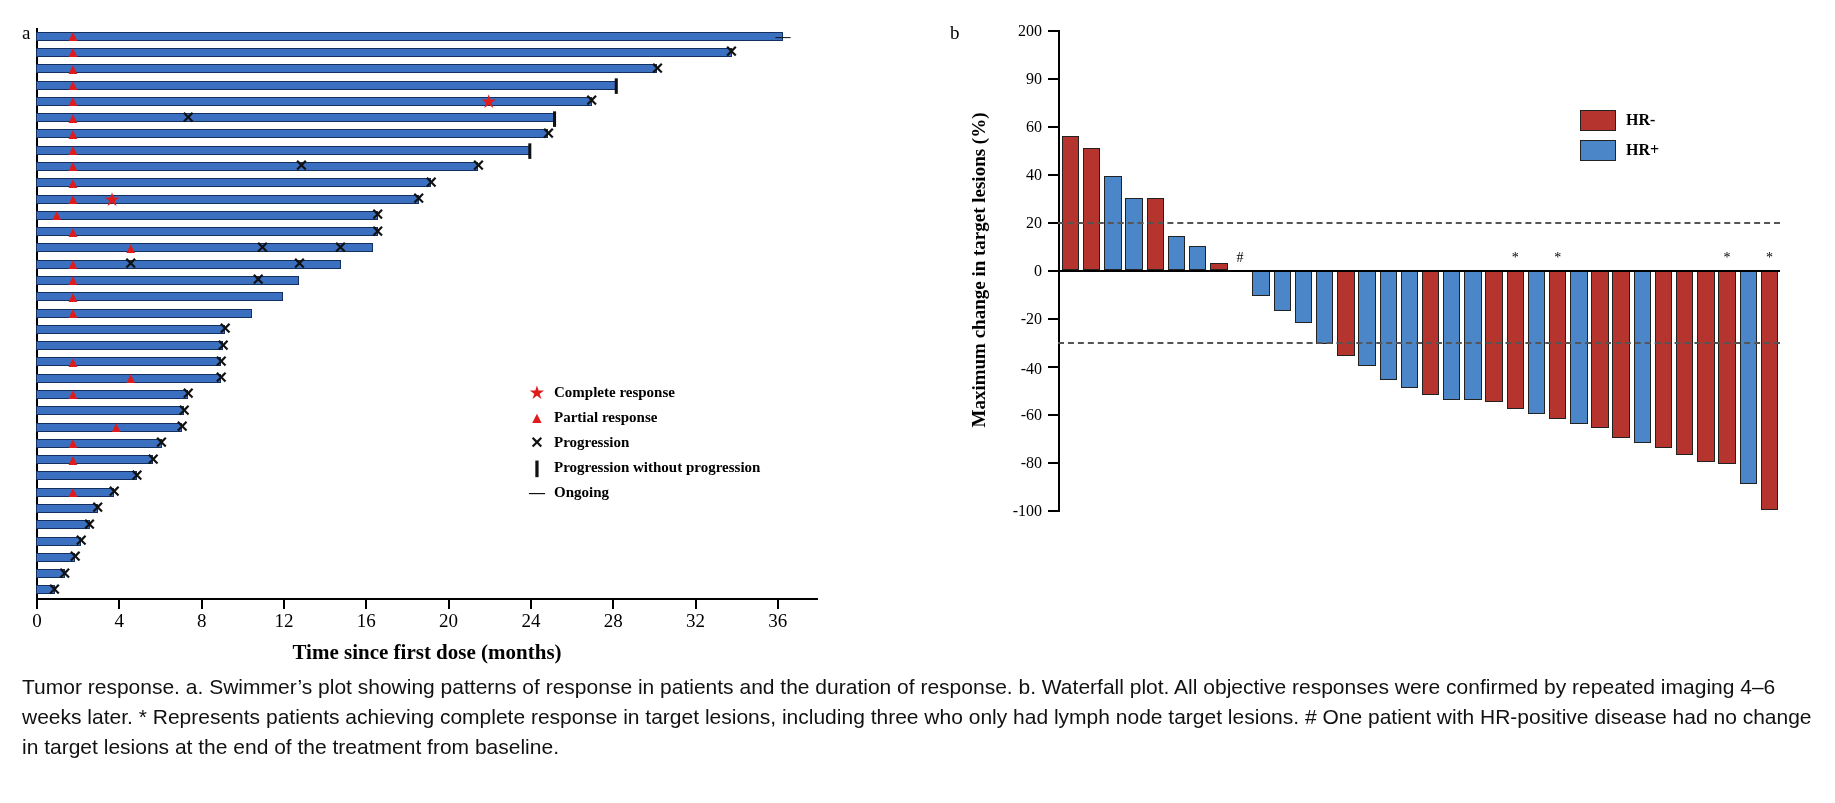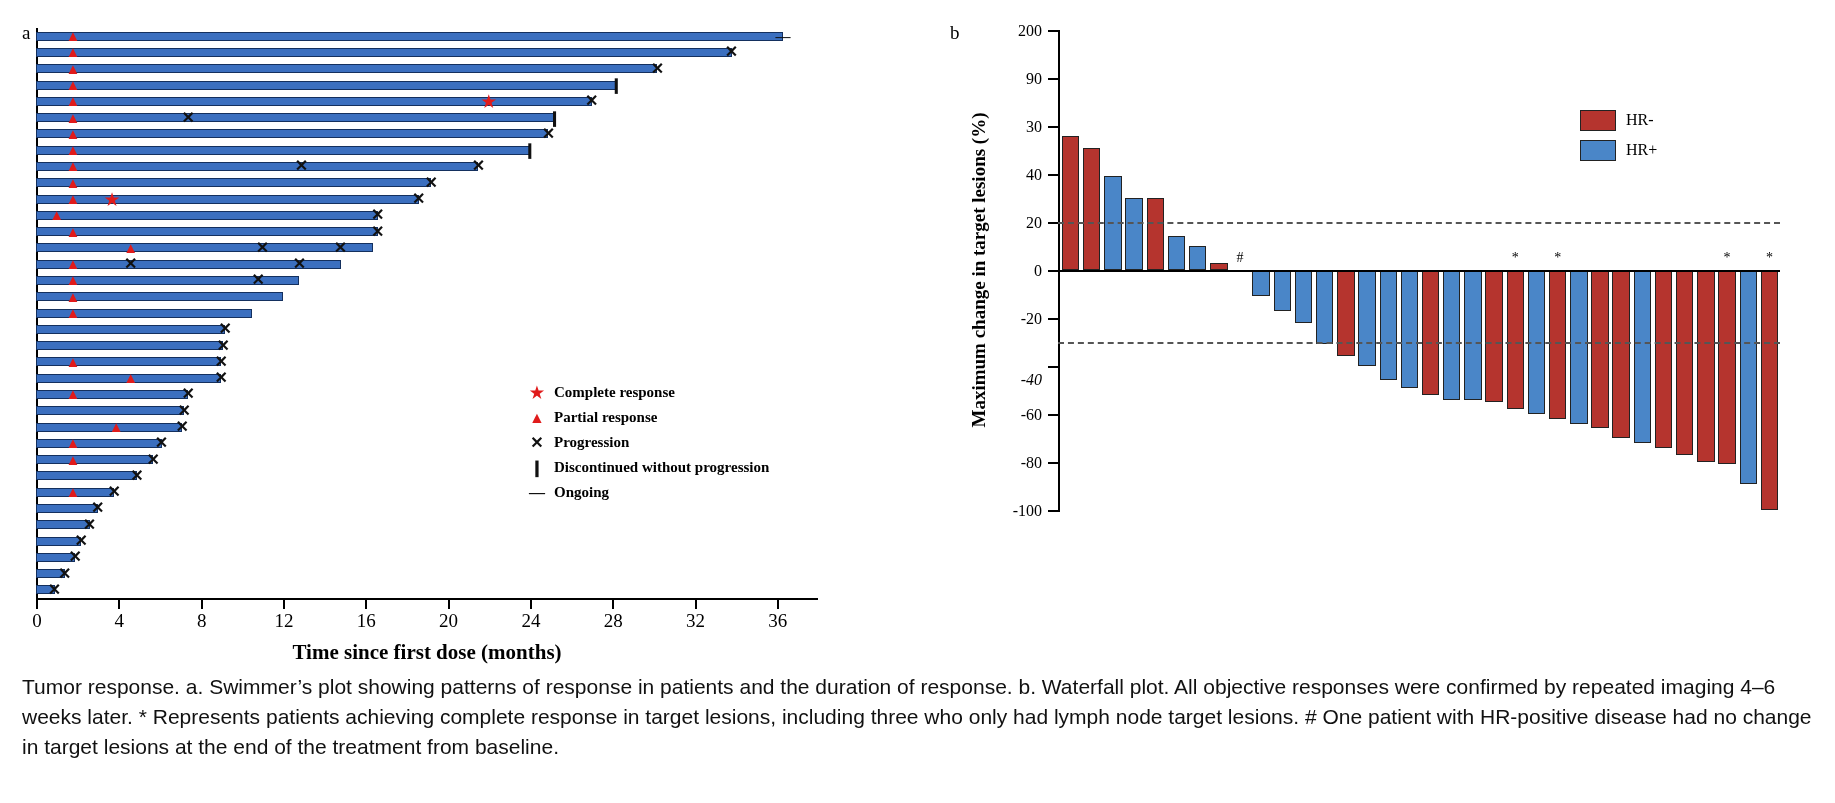--- a/index.html
+++ b/index.html
@@ -36,21 +36,21 @@
   #wf-axis-y{position:absolute;left:118px;top:30px;width:2px;height:482px;background:#000;}
   .wf-tick{position:absolute;left:108px;width:10px;height:2px;background:#000;}
   .wf-ticklabel{position:absolute;right:100%;margin-right:6px;font-size:16px;transform:translateY(-50%);white-space:nowrap;}
   .wf-bar{position:absolute;box-sizing:border-box;border:1px solid #222;}
   .wf-zero{position:absolute;left:118px;height:2px;background:#000;}
   .wf-dash{position:absolute;left:118px;border-top:2px dashed #555;height:0;}
   .wf-note{position:absolute;font-size:14px;font-family:"Liberation Serif",serif;transform:translateX(-50%);}
   #wf-ylabel{position:absolute;left:28px;top:30px;height:480px;width:22px;}
   #wf-ylabel span{display:block;position:absolute;left:50%;top:50%;transform:translate(-50%,-50%) rotate(-90deg);white-space:nowrap;font-size:19px;font-weight:bold;}
   #wf-xlabel{position:absolute;left:118px;width:722px;top:535px;text-align:center;font-size:19px;font-weight:bold;}
-  #wf-legend{position:absolute;left:640px;top:105px;font-size:16px;font-weight:normal;}
+  #wf-legend{position:absolute;left:640px;top:105px;font-size:16px;font-weight:bold;}
   #wf-legend .row{display:flex;align-items:center;height:30px;}
   #wf-legend .swatch{width:34px;height:19px;border:1px solid #222;margin-right:10px;}
 
   
   #caption{position:absolute;left:22px;top:672px;width:1790px;font-family:"Liberation Sans",sans-serif;font-size:21px;line-height:1.42;color:#111;}
 </style>
 </head>
 <body>
 
 <div id="root">
@@ -170,21 +170,21 @@
         <div class="row">
           <span class="sym mk-tri">▲</span>
           <span class="lbl">Partial response</span>
         </div>
         <div class="row">
           <span class="sym mk-x">✕</span>
           <span class="lbl">Progression</span>
         </div>
         <div class="row">
           <span class="sym mk-disc">❙</span>
-          <span class="lbl">Discontinued without progression</span>
+          <span class="lbl">Progression without progression</span>
         </div>
         <div class="row">
           <span class="sym mk-ong">—</span>
           <span class="lbl">Ongoing</span>
         </div>
       </div>
   <div class="sw-tick" style="left: 36px;"></div>
       <div class="sw-ticklabel" style="left: 37px;">0</div>
       <div class="sw-tick" style="left: 118.316px;"></div>
       <div class="sw-ticklabel" style="left: 119.316px;">4</div>
@@ -269,36 +269,36 @@
       <div class="wf-tick" style="top: 510px;">
         <div class="wf-ticklabel" style="top: 1px;">-100</div>
       </div>
       <div class="wf-tick" style="top: 462px; text-align: center;">
         <div class="wf-ticklabel" style="top: 1px;">-80</div>
       </div>
       <div class="wf-tick" style="top: 414px;">
         <div class="wf-ticklabel" style="top: 1px;">-60</div>
       </div>
       <div class="wf-tick" style="top: 366px;">
-        <div class="wf-ticklabel" style="top: 14px; font-style: italic;">-40</div>
+        <div class="wf-ticklabel" style="top: 3px;">-40</div>
       </div>
       <div class="wf-tick" style="top: 318px;">
         <div class="wf-ticklabel" style="top: 1px;">-20</div>
       </div>
       <div class="wf-tick" style="top: 270px;">
         <div class="wf-ticklabel" style="top: 1px;">0</div>
       </div>
       <div class="wf-tick" style="top: 222px;">
         <div class="wf-ticklabel" style="top: 1px;">20</div>
       </div>
       <div class="wf-tick" style="top: 174px;">
         <div class="wf-ticklabel" style="top: 1px;">40</div>
       </div>
       <div class="wf-tick" style="top: 126px;">
-        <div class="wf-ticklabel" style="top: 1px;">30</div>
+        <div class="wf-ticklabel" style="top: 1px;">60</div>
       </div>
       <div class="wf-tick" style="top: 78px;">
         <div class="wf-ticklabel" style="top: 1px;">90</div>
       </div>
       <div class="wf-tick" style="top: 30px;">
         <div class="wf-ticklabel" style="top: 1px;">200</div>
       </div>
     </div>
 
   <div id="caption">Tumor response. a. Swimmer’s plot showing patterns of response in patients and the duration of response. b. Waterfall plot. All objective responses were confirmed by repeated imaging 4–6 weeks later. * Represents patients achieving complete response in target lesions, including three who only had lymph node target lesions. # One patient with HR-positive disease had no change in target lesions at the end of the treatment from baseline.</div>

